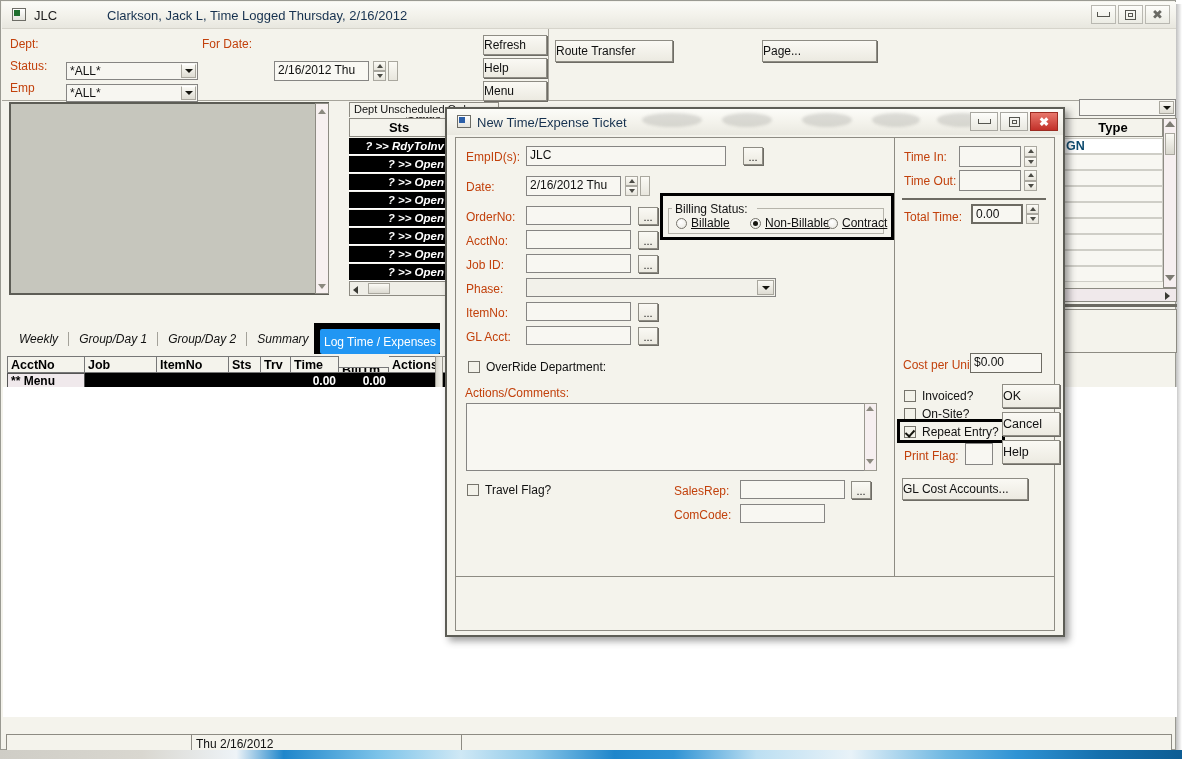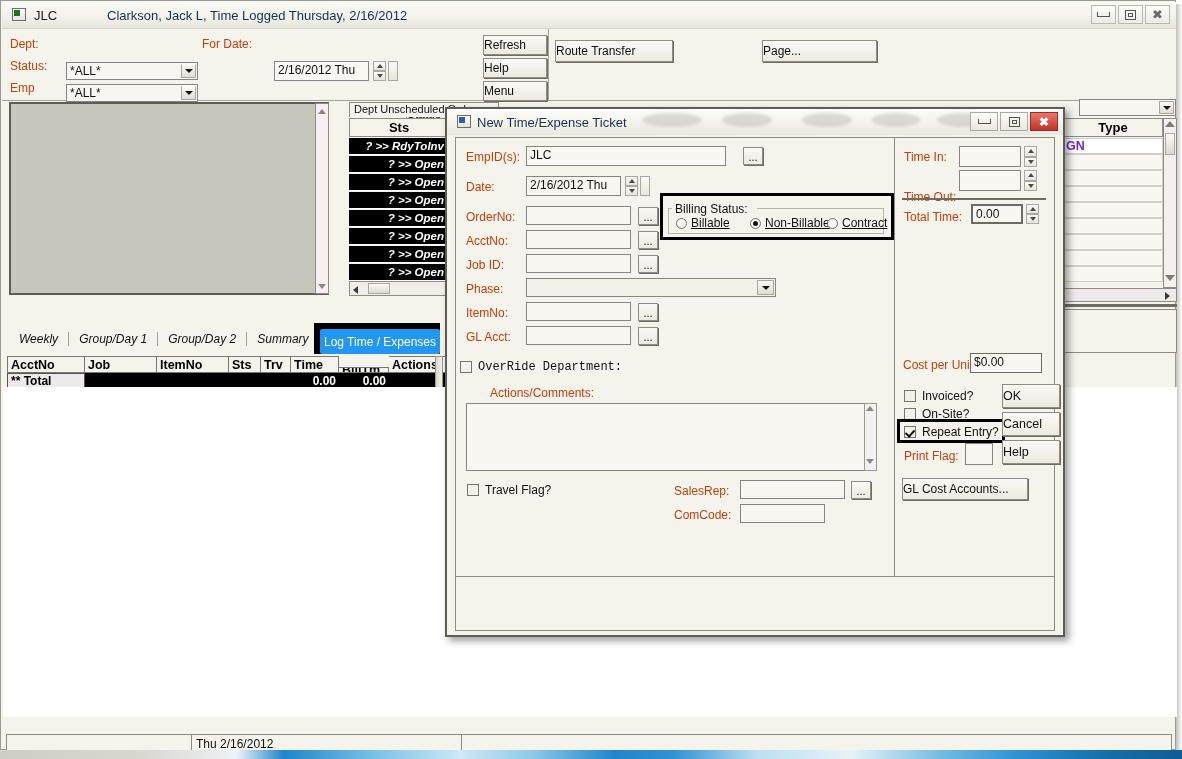--- a/index.html
+++ b/index.html
@@ -116,21 +116,21 @@
   .right-combo{position:absolute;left:1078px;top:98px;width:97px;height:17px;
      background:#f7f6f1;border:1px solid #868583;box-sizing:border-box;}
   .right-combo .arw{position:absolute;right:1px;top:1px;bottom:1px;width:15px;
      background:linear-gradient(180deg,#fbfaf5,#dedcd3);border:1px solid #a9a79e;box-sizing:border-box;
      display:flex;align-items:center;justify-content:center;}
   .right-combo .arw:after{content:"";border-left:4px solid transparent;border-right:4px solid transparent;border-top:4px solid #15150f;}
   .type-head{position:absolute;left:1062px;top:117px;width:100px;height:19px;background:#f4f3ec;
      border:1px solid #8d8b83;box-sizing:border-box;font-weight:bold;font-size:13px;
      display:flex;align-items:center;justify-content:center;color:#000;}
   .type-firstrow{position:absolute;left:1062px;top:137px;width:100px;height:16px;background:#fff;
-     border:1px solid #cfcec7;box-sizing:border-box;font-weight:bold;font-size:12.5px;color:#6d28d9;
+     border:1px solid #cfcec7;box-sizing:border-box;font-weight:bold;font-size:12.5px;color:#0c4a6e;
      padding-left:2px;line-height:14px;}
   .type-row{position:absolute;left:1062px;width:100px;height:16px;background:#f8f7f2;
      border:1px solid #cfcec7;box-sizing:border-box;}
   .type-vsb{position:absolute;left:1162px;top:117px;width:14px;height:170px;
      background:#f6eff0;border:1px solid #8d8b83;box-sizing:border-box;}
   .type-vsb .a{position:absolute;left:1px;width:10px;height:10px;}
   .type-vsb .a.t{top:2px;}
   .type-vsb .a.b{bottom:2px;}
   .type-vsb .a.t:after{content:"";position:absolute;left:0;border-left:5px solid transparent;border-right:5px solid transparent;border-bottom:6px solid #7d7b73;}
   .type-vsb .a.b:after{content:"";position:absolute;left:0;border-left:5px solid transparent;border-right:5px solid transparent;border-top:6px solid #7d7b73;}
@@ -359,21 +359,21 @@
           <div class="gh" style="width: 78px; border-left: 1px solid rgb(119, 119, 119); border-top: 1px solid rgb(119, 119, 119);">AcctNo</div>
           <div class="gh" style="width: 72px; border-top: 1px solid rgb(119, 119, 119);">Job</div>
           <div class="gh" style="width: 72px; border-top: 1px solid rgb(119, 119, 119);">ItemNo</div>
           <div class="gh" style="width: 32px; border-top: 1px solid rgb(119, 119, 119);">Sts</div>
           <div class="gh" style="width: 30px; border-top: 1px solid rgb(119, 119, 119);">Trv</div>
           <div class="gh" style="width: 48px; border-top: 1px solid rgb(119, 119, 119);">Time</div>
           <div class="gh" style="width: 50px; border-top: 1px solid rgb(119, 119, 119); margin-top: 11px;">BillTm</div>
           <div class="gh" style="width: 82px; border-top: 1px solid rgb(119, 119, 119);">Actions</div>
         </div>
       <div class="grid-row" id="grid-row-0">
-          <div class="gc total" style="width: 78px;">** Total</div>
+          <div class="gc total" style="width: 78px;">** Menu</div>
           <div class="gc" style="width: 72px;"></div>
           <div class="gc" style="width: 72px;"></div>
           <div class="gc" style="width: 32px;"></div>
           <div class="gc" style="width: 30px;"></div>
           <div class="gc num" style="width: 48px;">0.00</div>
           <div class="gc num" style="width: 50px;">0.00</div>
           <div class="gc" style="width: 82px;"></div>
         </div>
     </div>
     <div class="grid-vsb"></div>
@@ -445,26 +445,26 @@
         </div>
 
         <div class="lbl" style="left:10px;top:168px;">ItemNo:</div>
         <div class="dfield" style="left:70px;top:164px;width:105px;height:19px;"></div>
         <div class="ellipsis-btn" style="left:182px;top:165px;">...</div>
 
         <div class="lbl" style="left:10px;top:192px;">GL Acct:</div>
         <div class="dfield" style="left:70px;top:188px;width:105px;height:19px;"></div>
         <div class="ellipsis-btn" style="left:182px;top:189px;">...</div>
 
-        <div class="chk" style="left:4px;top:222px;font-family:Liberation Mono, monospace;">
+        <div class="chk" style="left:12px;top:222px;">
           <span class="bx"></span>
           <span>OverRide Department:</span>
         </div>
 
-        <div class="lbl" style="left:9px;top:248px;margin-left:25px;">Actions/Comments:</div>
+        <div class="lbl" style="left:9px;top:248px;">Actions/Comments:</div>
         <textarea class="comments" style="left: 10px; top: 265px; width: 400px; height: 68px;" placeholder=""></textarea>
         <div class="ta-sb" style="left:408px;top:265px;height:68px;">
           <div class="a t"></div>
           <div class="a b"></div>
         </div>
 
         <div class="chk" style="left:11px;top:345px;">
           <span class="bx"></span>
           <span>Travel Flag?</span>
         </div>
@@ -499,21 +499,21 @@
 
       <div class="panel-right">
 
         <div class="lbl" style="left:9px;top:12px;">Time In:</div>
         <div class="dfield" style="left:64px;top:8px;width:62px;height:21px;"></div>
         <div class="spin" style="left:129px;top:8px;height:21px;">
           <div class="up"></div>
           <div class="dn"></div>
         </div>
 
-        <div class="lbl" style="left:9px;top:52px;">Time Out:</div>
+        <div class="lbl" style="left:9px;top:36px;">Time Out:</div>
         <div class="dfield" style="left:64px;top:32px;width:62px;height:21px;"></div>
         <div class="spin" style="left:129px;top:32px;height:21px;">
           <div class="up"></div>
           <div class="dn"></div>
         </div>
 
         <div class="hr-sep" style="left:7px;top:60px;width:144px;"></div>
 
         <div class="lbl" style="left:9px;top:72px;">Total Time:</div>
         <div class="dfield" style="left:76px;top:66px;width:52px;height:20px;border-width:2px;border-color:#6d6b63;">0.00</div>

